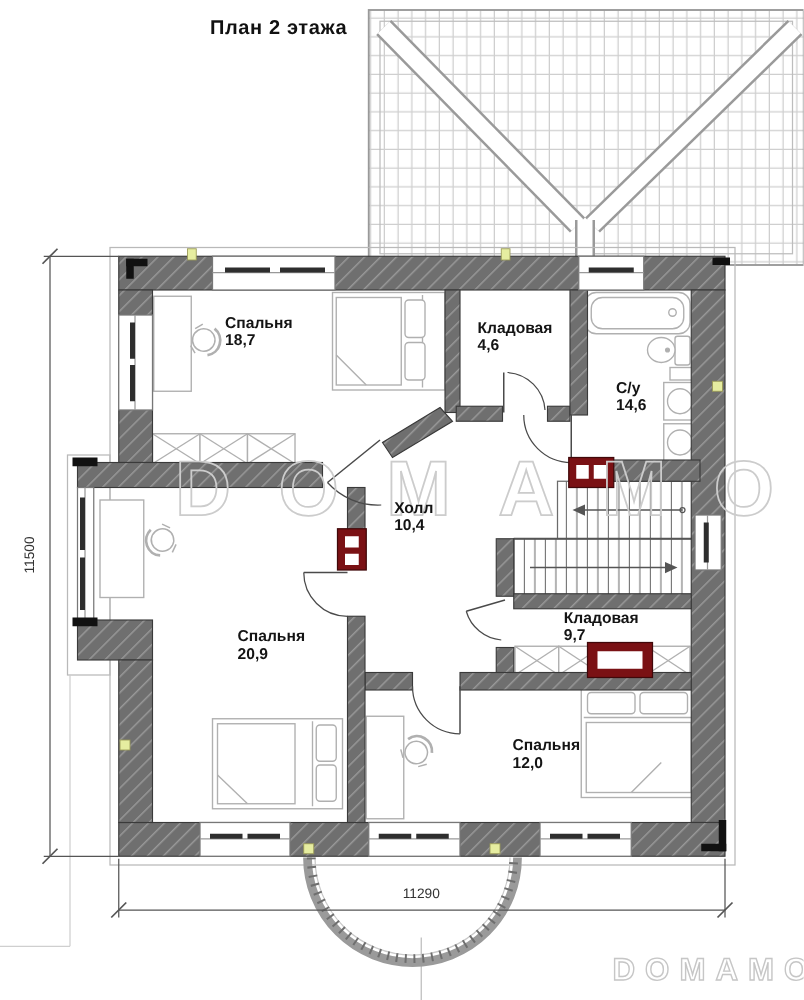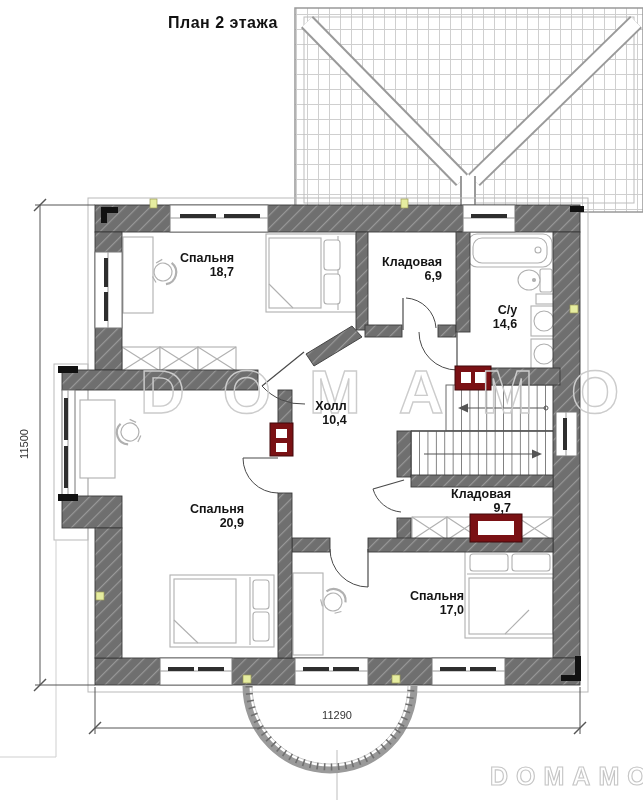--- a/index.html
+++ b/index.html
@@ -1,21 +1,21 @@
 <!DOCTYPE html>
 <html><head>
 <meta charset="utf-8">
 <style>
   html,body{margin:0;padding:0;background:#fff;}
   .page{position:relative;width:643px;height:800px;background:#fff;overflow:hidden;
         font-family:"Liberation Sans",sans-serif;}
   svg{position:absolute;left:0;top:0;}
   .title{position:absolute;left:168px;top:14px;font-size:16px;font-weight:bold;color:#111;
          letter-spacing:.5px;white-space:nowrap;}
-  .room-label{position:absolute;transform:translateX(-50%);text-align:right;
+  .room-label{position:absolute;transform:translateX(-50%);text-align:left;
               font-size:12.5px;font-weight:bold;color:#141414;line-height:1.15;white-space:nowrap;}
   .room-label span{display:block;}
   .dim{position:absolute;font-size:11px;color:#333;white-space:nowrap;}
   .dim-left{left:-6px;top:438px;transform:rotate(-90deg);transform-origin:center;width:60px;text-align:center;}
   .dim-bottom{left:337px;top:709px;transform:translateX(-50%);}
   .wm{position:absolute;color:transparent;-webkit-text-stroke:1.4px #cccccc;
       font-weight:bold;white-space:nowrap;pointer-events:none;}
   .wm-center{left:140px;top:356px;font-size:62px;letter-spacing:38px;}
   .wm-corner{left:490px;top:762px;font-size:25px;letter-spacing:8px;-webkit-text-stroke:1.1px #c6c6c6;}
 </style>
@@ -322,38 +322,38 @@
   <div class="wm wm-corner">DOMAMO</div>
 
   <div class="title">План 2 этажа</div>
 
   <div class="room-label" style="left:207px;top:251px">
     <span>Спальня</span>
     <span>18,7</span>
   </div>
   <div class="room-label" style="left:412px;top:255px">
     <span>Кладовая</span>
-    <span>6,9</span>
+    <span>4,6</span>
   </div>
   <div class="room-label" style="left:505px;top:303px">
     <span>С/у</span>
     <span>14,6</span>
   </div>
   <div class="room-label" style="left:331px;top:399px">
     <span>Холл</span>
     <span>10,4</span>
   </div>
   <div class="room-label" style="left:217px;top:502px">
     <span>Спальня</span>
     <span>20,9</span>
   </div>
   <div class="room-label" style="left:481px;top:487px">
     <span>Кладовая</span>
     <span>9,7</span>
   </div>
   <div class="room-label" style="left:437px;top:589px">
     <span>Спальня</span>
-    <span>17,0</span>
+    <span>12,0</span>
   </div>
 
   <div class="dim dim-left">11500</div>
   <div class="dim dim-bottom">11290</div>
 </div>
 
 </body></html>

